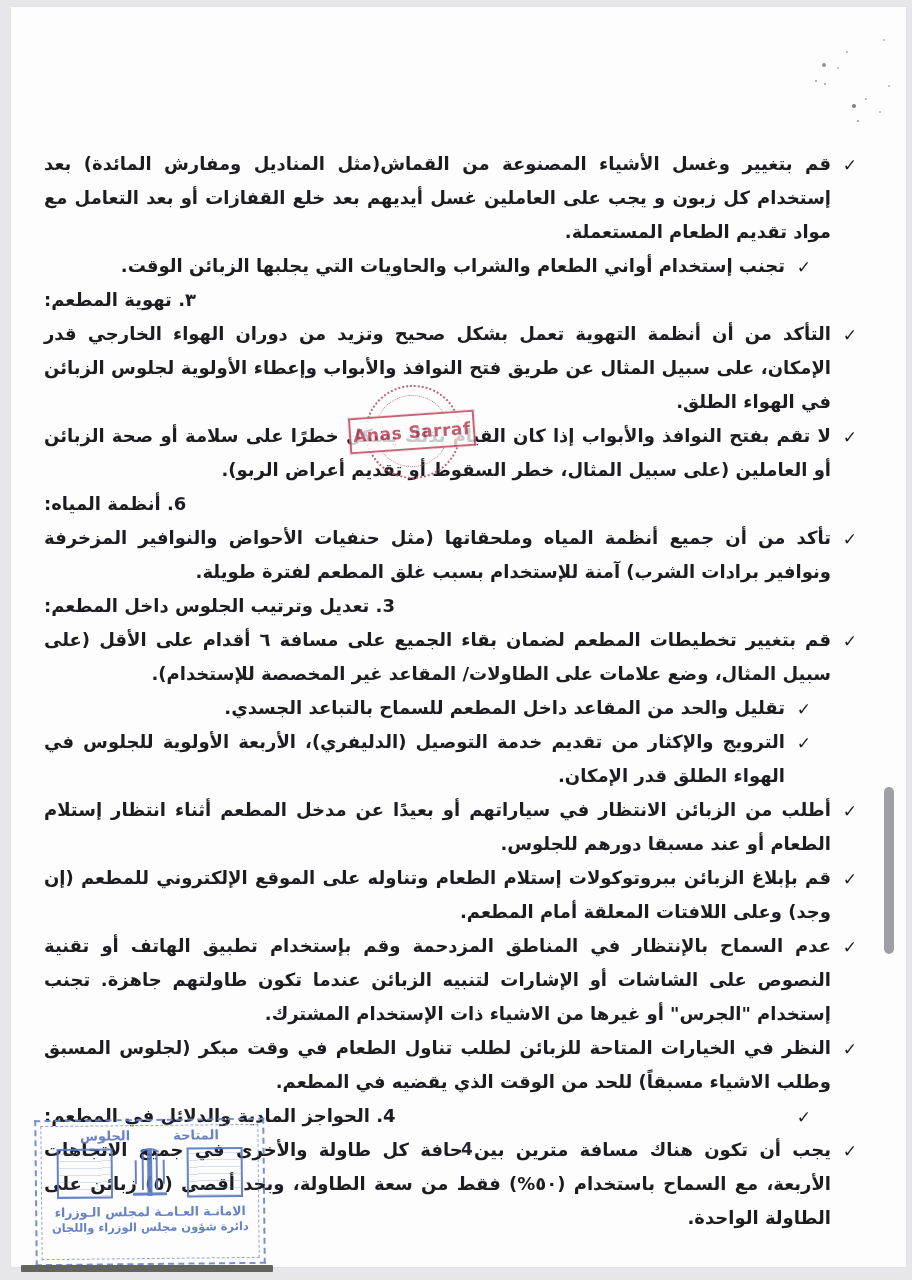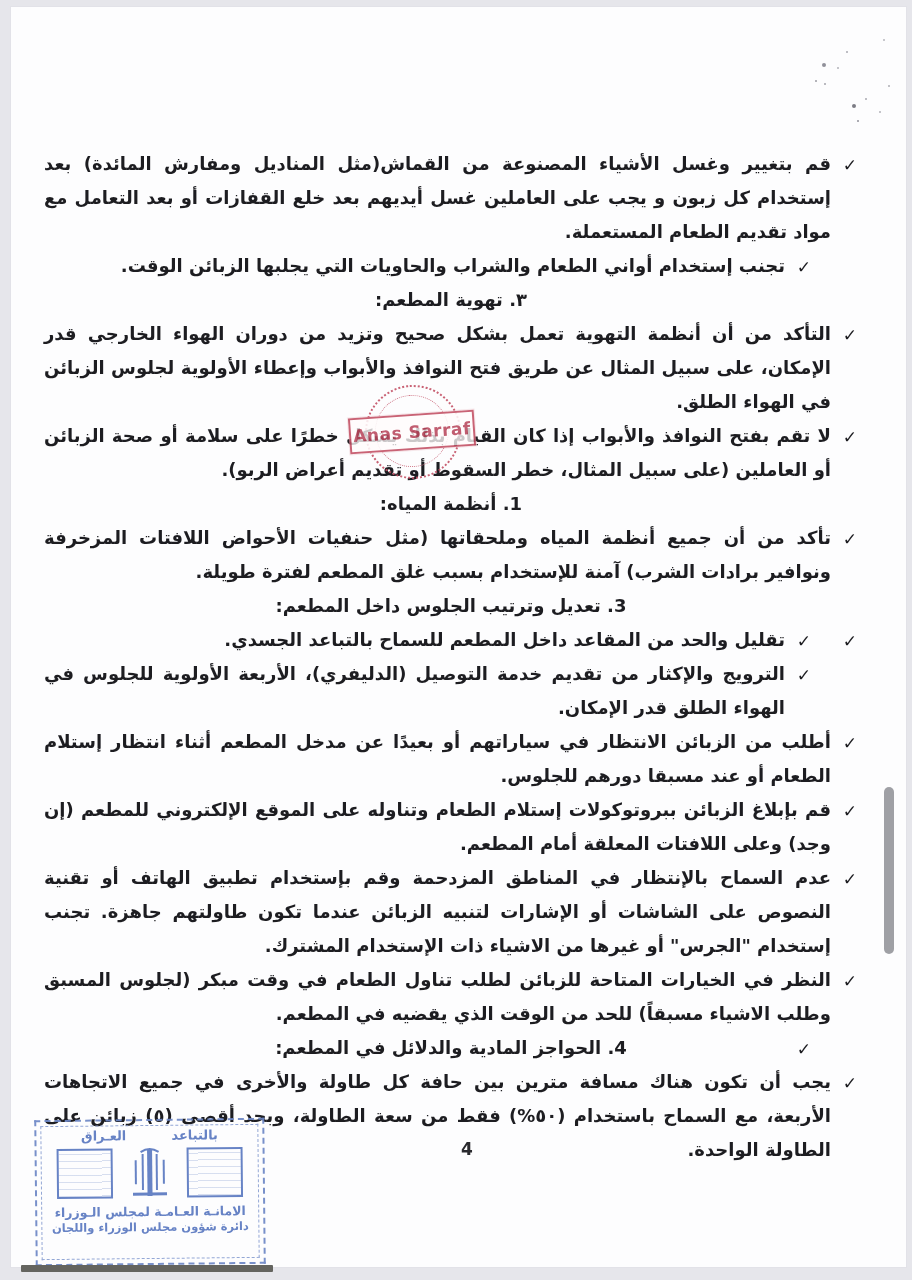--- a/index.html
+++ b/index.html
@@ -12,21 +12,21 @@
     position:absolute;left:10px;top:6px;width:897px;height:1262px;
     background:#fdfdfe;border:1px solid #e2e2e8;
     box-sizing:border-box;
   }
   .content{
     position:absolute;top:140px;right:48px;width:814px;
     direction:rtl;color:#1d1d21;
     font-weight:bold;font-size:18px;line-height:34px;
     text-align:justify;
   }
-  .content .heading{text-align:center;}
+  .content .heading{text-align:left;}
   .content .bullet{position:relative;padding-right:27px;}
   .content .bullet .check{
     position:absolute;right:1px;top:1px;font-size:17px;font-weight:bold;
   }
   .content .indent1{margin-right:46px;}
   .page-number{
     position:absolute;top:1132px;left:0;width:912px;text-align:center;
     font-size:17px;font-weight:bold;color:#2a2a2e;
   }
   
@@ -97,24 +97,24 @@
 
 <div class="page">
   <div class="speckles"></div>
 
   <div class="content" id="content">
       <div class="bullet"><span class="check">✓</span><span>قم بتغيير وغسل الأشياء المصنوعة من القماش(مثل المناديل ومفارش المائدة) بعد إستخدام كل زبون و يجب على العاملين غسل أيديهم بعد خلع القفازات أو بعد التعامل مع مواد تقديم الطعام المستعملة.</span></div>
       <div class="bullet indent1"><span class="check">✓</span><span>تجنب إستخدام أواني الطعام والشراب والحاويات التي يجلبها الزبائن الوقت.</span></div>
       <div class="heading">٣. تهوية المطعم:</div>
       <div class="bullet"><span class="check">✓</span><span>التأكد من أن أنظمة التهوية تعمل بشكل صحيح وتزيد من دوران الهواء الخارجي قدر الإمكان، على سبيل المثال عن طريق فتح النوافذ والأبواب وإعطاء الأولوية لجلوس الزبائن في الهواء الطلق.</span></div>
       <div class="bullet"><span class="check">✓</span><span>لا تقم بفتح النوافذ والأبواب إذا كان القيام بذلك يشكل خطرًا على سلامة أو صحة الزبائن أو العاملين (على سبيل المثال، خطر السقوط أو تقديم أعراض الربو).</span></div>
-      <div class="heading">1. أنظمة المياه:</div>
-      <div class="bullet"><span class="check">✓</span><span>تأكد من أن جميع أنظمة المياه وملحقاتها (مثل حنفيات الأحواض اللافتات المزخرفة ونوافير برادات الشرب) آمنة للإستخدام بسبب غلق المطعم لفترة طويلة.</span></div>
+      <div class="heading">6. أنظمة المياه:</div>
+      <div class="bullet"><span class="check">✓</span><span>تأكد من أن جميع أنظمة المياه وملحقاتها (مثل حنفيات الأحواض والنوافير المزخرفة ونوافير برادات الشرب) آمنة للإستخدام بسبب غلق المطعم لفترة طويلة.</span></div>
       <div class="heading">3. تعديل وترتيب الجلوس داخل المطعم:</div>
-      <div class="bullet"><span class="check">✓</span></div>
+      <div class="bullet"><span class="check">✓</span><span>قم بتغيير تخطيطات المطعم لضمان بقاء الجميع على مسافة ٦ أقدام على الأقل (على سبيل المثال، وضع علامات على الطاولات/ المقاعد غير المخصصة للإستخدام).</span></div>
       <div class="bullet indent1"><span class="check">✓</span><span>تقليل والحد من المقاعد داخل المطعم للسماح بالتباعد الجسدي.</span></div>
       <div class="bullet indent1"><span class="check">✓</span><span>الترويج والإكثار من تقديم خدمة التوصيل (الدليفري)، الأربعة الأولوية للجلوس في الهواء الطلق قدر الإمكان.</span></div>
       <div class="bullet"><span class="check">✓</span><span>أطلب من الزبائن الانتظار في سياراتهم أو بعيدًا عن مدخل المطعم أثناء انتظار إستلام الطعام أو عند مسبقا دورهم للجلوس.</span></div>
       <div class="bullet"><span class="check">✓</span><span>قم بإبلاغ الزبائن ببروتوكولات إستلام الطعام وتناوله على الموقع الإلكتروني للمطعم (إن وجد) وعلى اللافتات المعلقة أمام المطعم.</span></div>
       <div class="bullet"><span class="check">✓</span><span>عدم السماح بالإنتظار في المناطق المزدحمة وقم بإستخدام تطبيق الهاتف أو تقنية النصوص على الشاشات أو الإشارات لتنبيه الزبائن عندما تكون طاولتهم جاهزة. تجنب إستخدام "الجرس" أو غيرها من الاشياء ذات الإستخدام المشترك.</span></div>
       <div class="bullet"><span class="check">✓</span><span>النظر في الخيارات المتاحة للزبائن لطلب تناول الطعام في وقت مبكر (لجلوس المسبق وطلب الاشياء مسبقاً) للحد من الوقت الذي يقضيه في المطعم.</span></div>
       <div class="bullet indent1"><span class="check">✓</span></div>
       <div class="heading">4. الحواجز المادية والدلائل في المطعم:</div>
       <div class="bullet"><span class="check">✓</span><span>يجب أن تكون هناك مسافة مترين بين حافة كل طاولة والأخرى في جميع الاتجاهات الأربعة، مع السماح باستخدام (٥٠%) فقط من سعة الطاولة، وبحد أقصى (٥) زبائن على الطاولة الواحدة.</span></div>
     </div>
@@ -124,22 +124,22 @@
   <div class="stamp-red">
     <div class="ring-outer"></div>
     <div class="ring-inner"></div>
     <div class="name-rect">
       <span>Anas Sarraf</span>
     </div>
   </div>
 
   <div class="stamp-blue">
     <div class="sb-top">
-      <span>بالتباعد</span>
-      <span>العـراق</span>
+      <span>المتاحة</span>
+      <span>الجلوس</span>
     </div>
     <div class="sb-mid">
       <div class="sb-box"></div>
       <svg class="sb-eagle" viewBox="0 0 58 54" xmlns="http://www.w3.org/2000/svg">
         <g fill="none" stroke="#5b79c1" stroke-width="2">
           <path d="M29 3 L29 50" stroke-width="5"></path>
           <path d="M22 8 L22 44"></path>
           <path d="M36 8 L36 44"></path>
           <path d="M15 14 L15 38"></path>
           <path d="M43 14 L43 38"></path>

